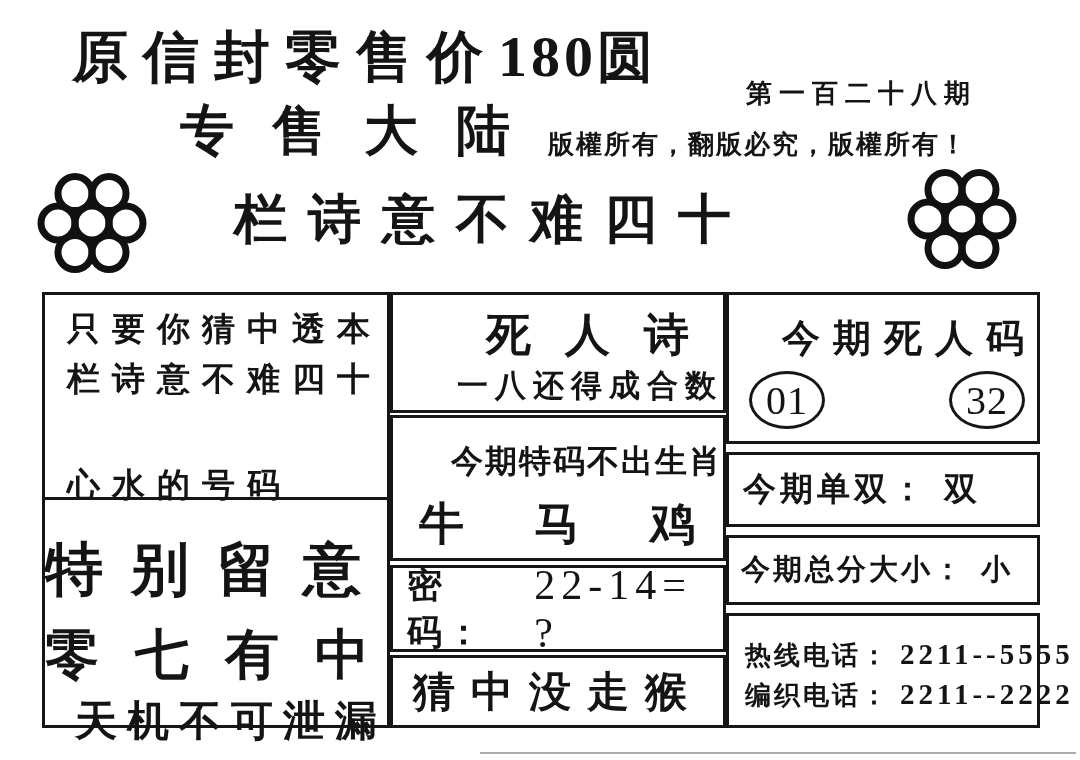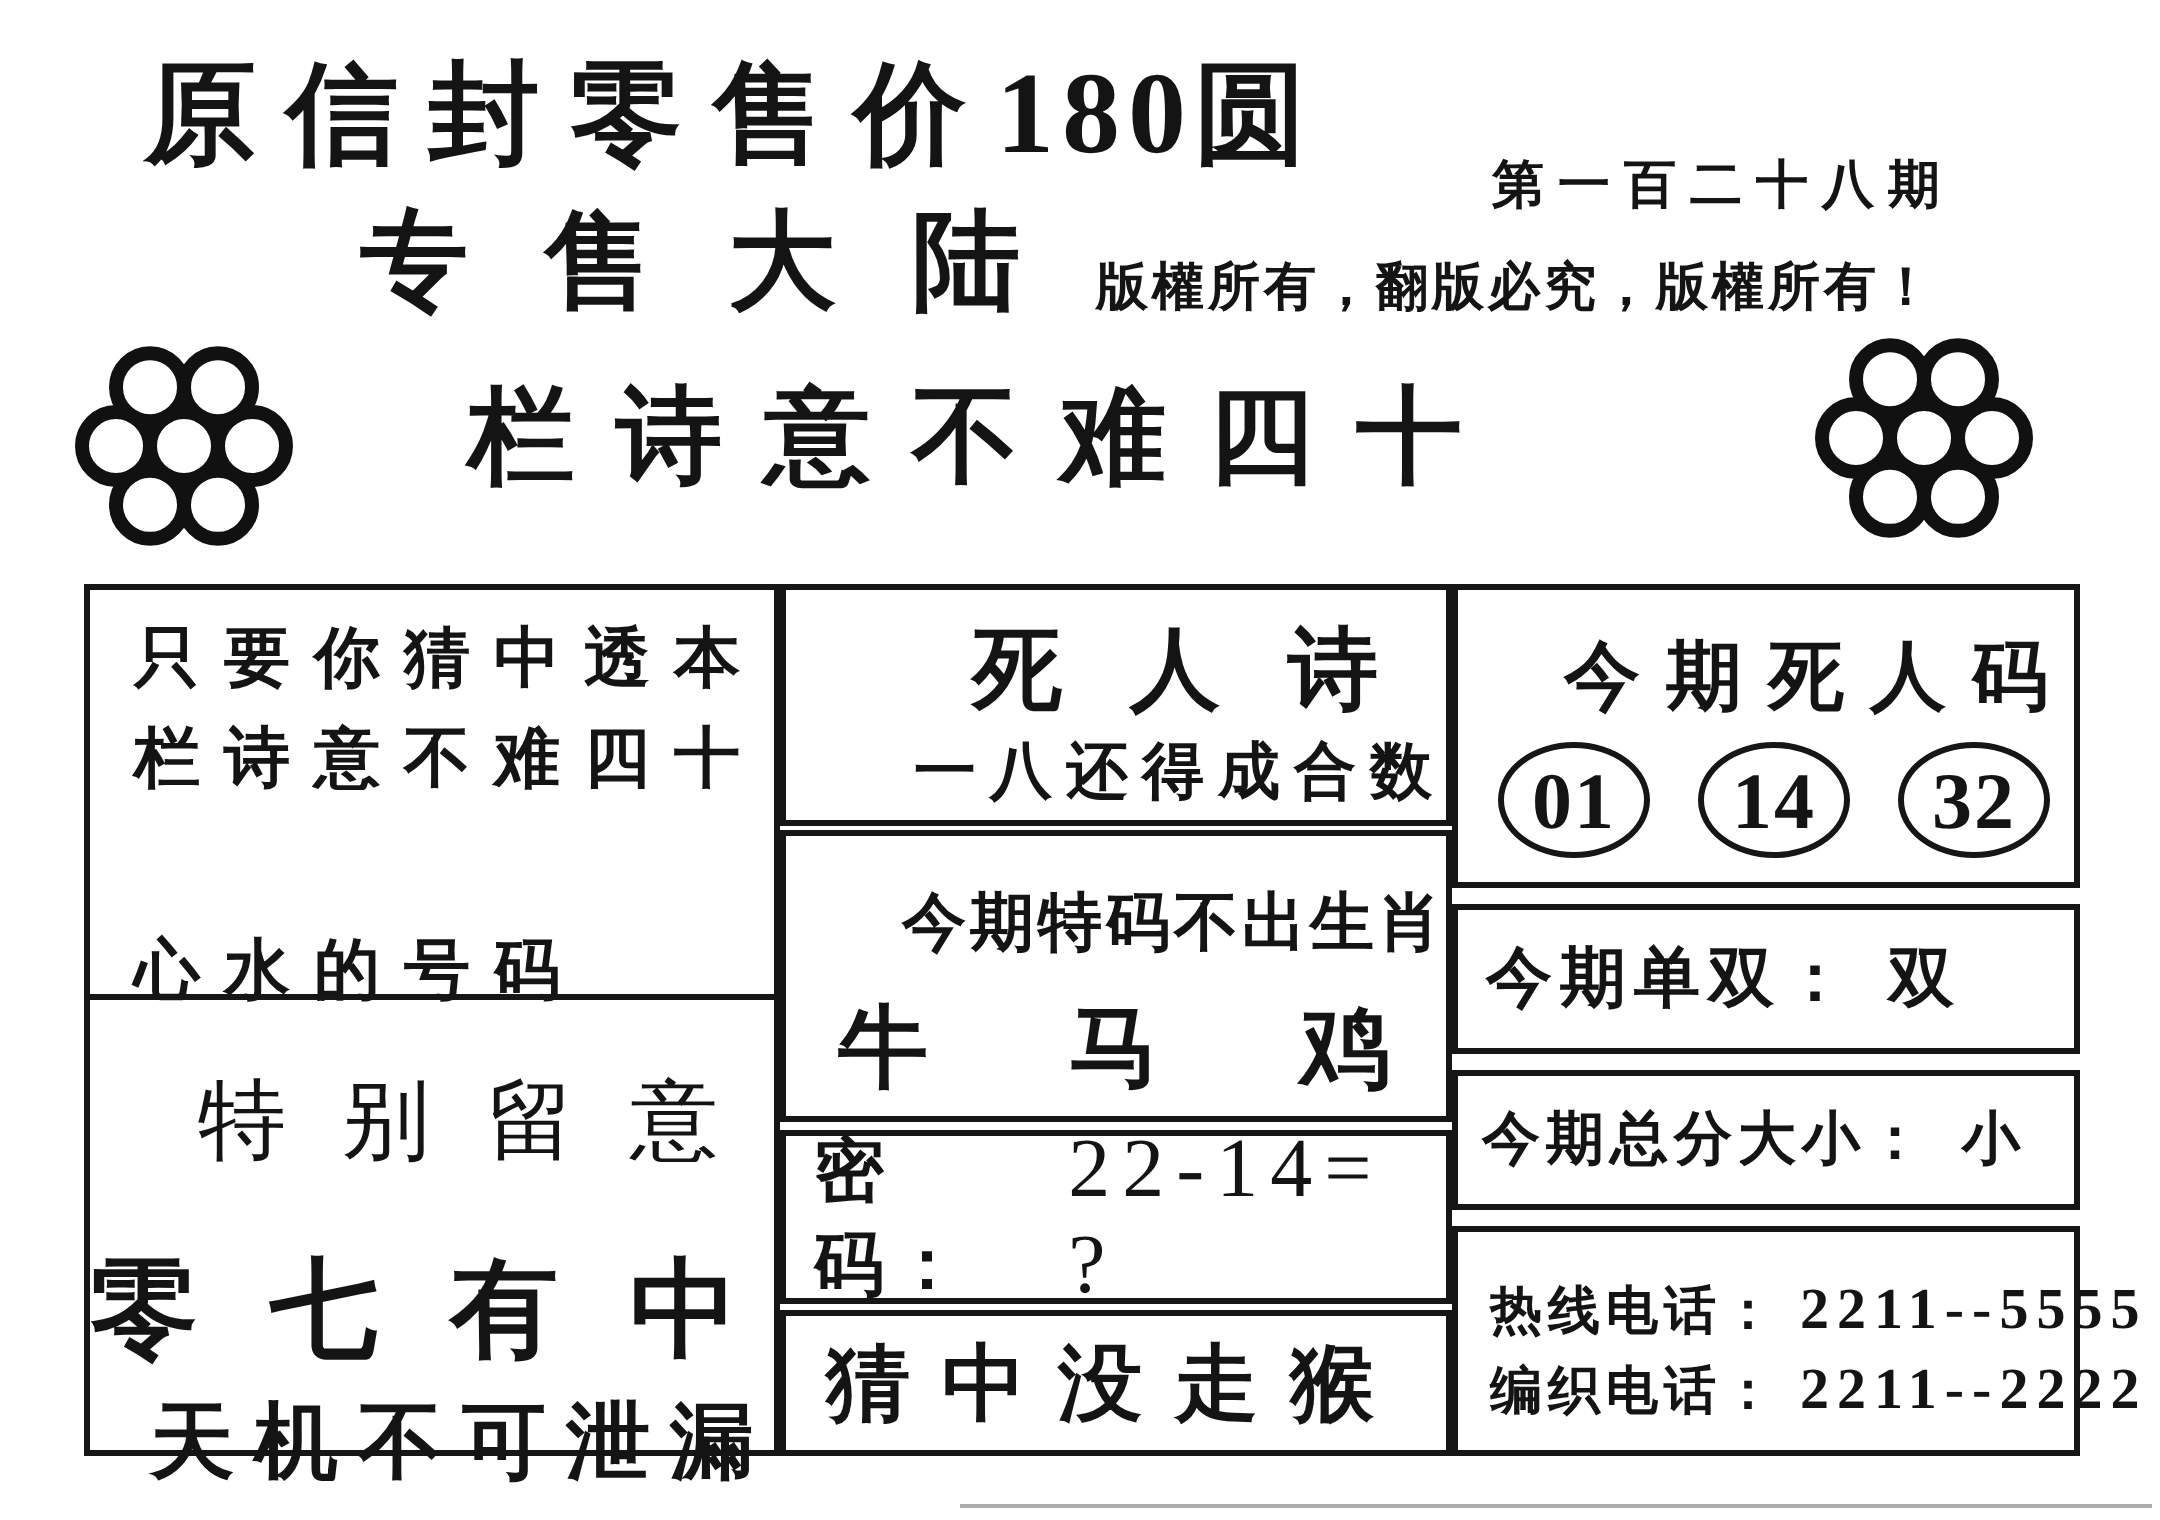--- a/index.html
+++ b/index.html
@@ -35,21 +35,21 @@
 
   .box-r1 { left:726px; top:292px; width:314px; height:152px; }
   .box-r2 { left:726px; top:452px; width:314px; height:75px;  }
   .box-r3 { left:726px; top:535px; width:314px; height:70px;  }
   .box-r4 { left:726px; top:613px; width:314px; height:115px; }
 
   .poem-line { position:absolute; left:22px; font-size:33px; font-weight:600; letter-spacing:12px; white-space:nowrap; }
   .pl0 { top:12px; } .pl1 { top:62px; } .pl2 { top:112px; } .pl3 { top:168px; }
 
   .ctr { position:absolute; left:0; width:100%; text-align:right; white-space:nowrap; }
-  .notice-title  { top:236px; font-size:44px; font-weight:400; letter-spacing:28px; }
+  .notice-title  { top:236px; font-size:58px; font-weight:700; letter-spacing:28px; }
   .notice-tip    { top:324px; font-size:54px; font-weight:600; letter-spacing:36px; }
   .notice-footer { top:398px; font-size:42px; font-weight:600; letter-spacing:10px; }
 
   .dead-poem-title { top:10px; font-size:45px; font-weight:700; letter-spacing:34px; }
   .dead-poem-verse { top:70px; font-size:31px; font-weight:600; letter-spacing:7px; }
 
   .zodiac-header { top:22px; font-size:32px; font-weight:700; letter-spacing:2px; }
   .zodiac-row { position:absolute; left:0; top:76px; width:100%; padding:0 28px 0 26px;
                 display:flex; justify-content:space-between; font-size:45px; font-weight:700; }
 
@@ -58,21 +58,21 @@
   .cipher-eq { font-size:42px; letter-spacing:6px; margin-left:16px; }
 
   .hint-row { position:absolute; inset:0; display:flex; align-items:center; justify-content:center;
               font-size:42px; font-weight:700; letter-spacing:16px; }
 
   .dead-code-title { top:18px; font-size:38px; font-weight:700; letter-spacing:13px; }
   .ball-row { position:absolute; left:0; top:76px; width:100%; padding:0 12px 0 20px;
               display:flex; justify-content:space-between; }
   .ball { width:76px; height:58px; border:3px solid #161616; border-radius:50%;
           display:flex; align-items:center; justify-content:center;
-          font-size:40px; font-weight:700; letter-spacing:1px; }
+          font-size:40px; font-weight:400; letter-spacing:1px; }
 
   .kv-row { position:absolute; inset:0; display:flex; align-items:center; justify-content:space-between; }
   .r2pad { padding:0 56px 0 14px; font-size:33px; font-weight:700; letter-spacing:4px; }
   .r3pad { padding:0 24px 0 12px; font-size:29px; font-weight:700; letter-spacing:3px; }
 
   .phone-row { position:absolute; left:16px; display:flex; align-items:baseline; white-space:nowrap; }
   .ph0 { top:22px; } .ph1 { top:62px; }
   .phone-label { font-size:26px; font-weight:700; letter-spacing:3px; }
   .phone-number { font-size:29px; font-weight:700; letter-spacing:4px; margin-left:10px; }
 
@@ -152,21 +152,20 @@
 </div>
 
 <div class="box box-m4">
   <div class="hint-row">猜中没走猴</div>
 </div>
 
 <div class="box box-r1">
   <div class="ctr dead-code-title">今期死人码</div>
   <div class="ball-row">
     <div class="ball num">01</div>
-    <div class="ball num">14</div>
     <div class="ball num">32</div>
   </div>
 </div>
 
 <div class="box box-r2">
   <div class="kv-row r2pad">
     <span>今期单双：</span>
     <span>双</span>
   </div>
 </div>

